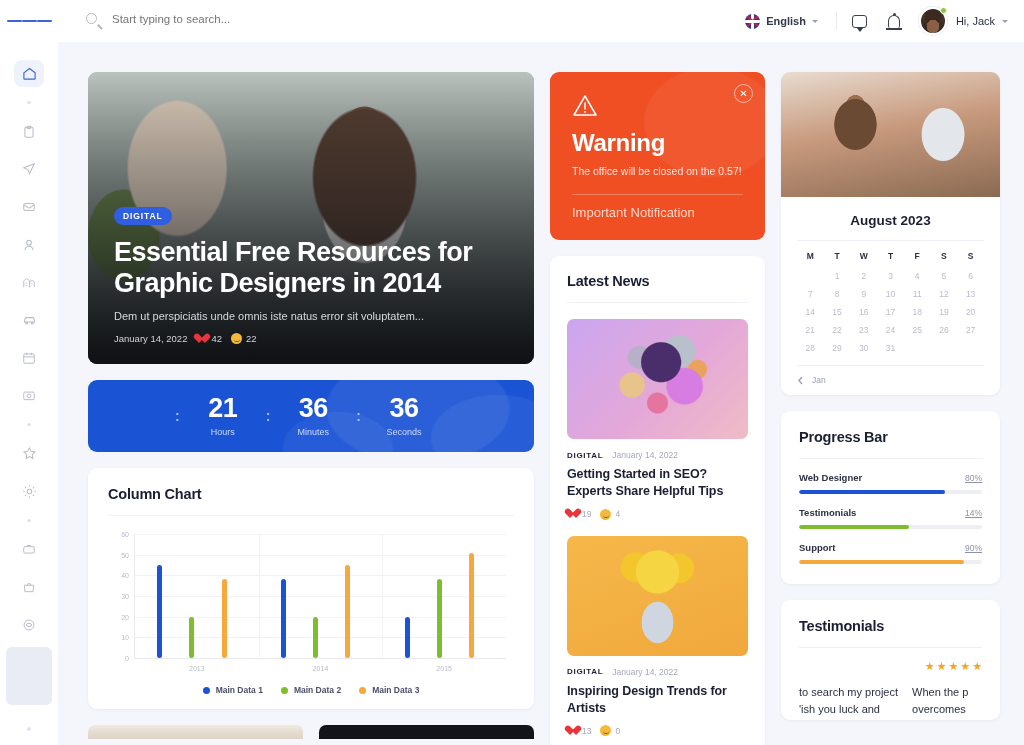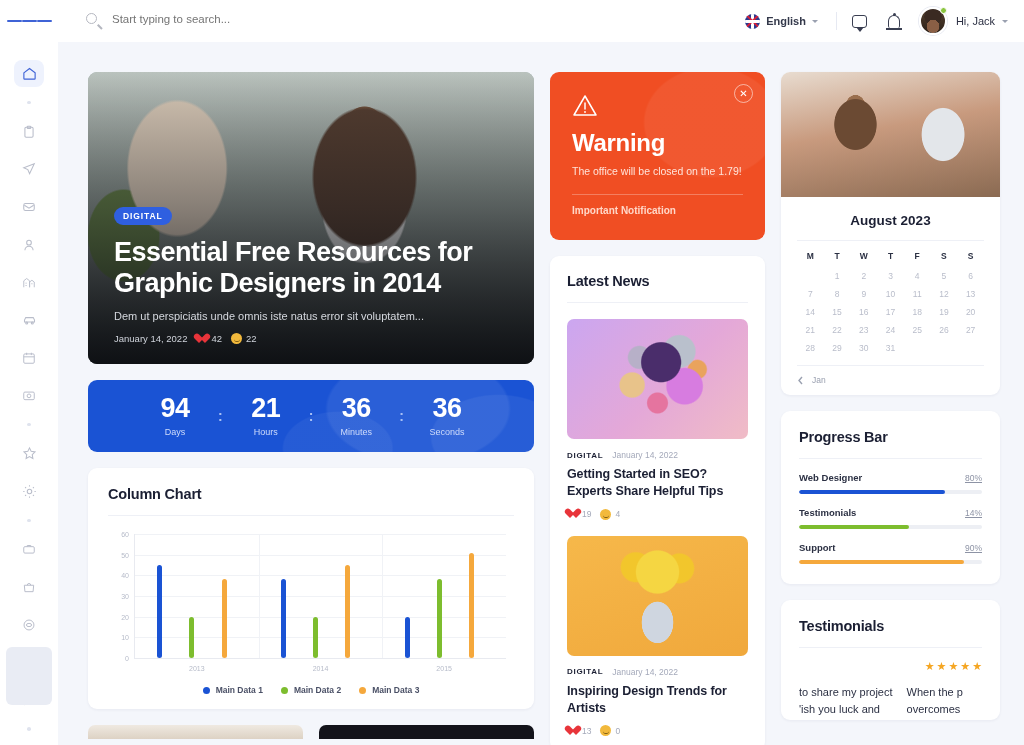--- a/index.html
+++ b/index.html
@@ -128,21 +128,21 @@
 
   
   .warn{background:#f04e23;border-radius:9px;padding:22px 22px 16px;position:relative;overflow:hidden;height:168px;}
   .warn-bg{position:absolute;inset:0;background:radial-gradient(ellipse 110px 90px at 75% 30%, rgba(255,255,255,.06) 0 60%, transparent 62%);}
   .warn-x{position:absolute;top:12px;right:12px;width:19px;height:19px;border-radius:50%;border:1px solid rgba(255,255,255,.55);
     display:flex;align-items:center;justify-content:center;color:#fff;font-size:10px;cursor:pointer;z-index:2;}
   .warn-tri{width:26px;height:23px;position:relative;z-index:2;margin-bottom:12px;}
   .warn-h{font-size:24px;font-weight:700;color:#fff;letter-spacing:-.3px;position:relative;z-index:2;}
   .warn-p{font-size:10.5px;color:#ffe3d9;margin-top:8px;position:relative;z-index:2;}
   .warn-hr{height:1px;background:rgba(255,255,255,.28);margin:17px 0 10px;position:relative;z-index:2;}
-  .warn-f{font-size:10px;color:#ffd7c8;position:relative;z-index:2;font-weight:bold;}
+  .warn-f{font-size:13px;color:#ffd7c8;position:relative;z-index:2;}
 
   
   .newscard{margin-top:16px;padding:17px 17px 0;height:495px;overflow:hidden;}
   .news-item{margin-top:16px;}
   .news-img{height:120px;border-radius:7px;}
   .news-img.a{background:
       radial-gradient(circle at 52% 36%, #4a2d6b 0 16%, transparent 17%),
       radial-gradient(circle at 62% 27%, #b9c0cc 0 11%, transparent 12%),
       radial-gradient(circle at 40% 32%, #b7b0c8 0 8%, transparent 9%),
       radial-gradient(circle at 65% 56%, #d77ce0 0 13%, transparent 14%),
@@ -359,24 +359,20 @@
             <span class="pill">
               <i class="smiley"></i>
               <span>22</span>
             </span>
           </div>
         </div>
       </div>
 
       <div class="countdown">
         <div class="cd-bg"></div>
-        <div class="cd-unit">
-          <div class="cd-num">94</div>
-          <div class="cd-lab">Days</div>
-        </div>
         <div class="cd-sep">:</div>
         <div class="cd-unit">
           <div class="cd-num">21</div>
           <div class="cd-lab">Hours</div>
         </div>
         <div class="cd-sep">:</div>
         <div class="cd-unit">
           <div class="cd-num">36</div>
           <div class="cd-lab">Minutes</div>
         </div>
@@ -446,21 +442,21 @@
         <div class="warn-bg"></div>
         <div class="warn-x">✕</div>
         <div class="warn-tri">
           <svg width="26" height="23" viewBox="0 0 26 23" fill="none" stroke="#fff" stroke-width="1.5">
             <path d="M13 2L24 21H2z" stroke-linejoin="round"></path>
               <path d="M13 9v6" stroke-linecap="round"></path>
               <circle cx="13" cy="18" r=".9" fill="#fff" stroke="none"></circle>
           </svg>
         </div>
         <div class="warn-h">Warning</div>
-        <div class="warn-p">The office will be closed on the 1.79!</div>
+        <div class="warn-p">The office will be closed on the 0.57!</div>
         <div class="warn-hr"></div>
         <div class="warn-f">Important Notification</div>
       </div>
 
       <div class="card newscard">
         <div class="card-title">Latest News</div>
         <div class="card-hr"></div>
 
         <div class="news-item">
           <div class="news-img a"></div>
@@ -600,21 +596,21 @@
         <div class="card-hr"></div>
         <div class="stars" id="stars">
             <span class="star">★</span>
             <span class="star">★</span>
             <span class="star">★</span>
             <span class="star">★</span>
             <span class="star">★</span>
           </div>
         <div class="tquotes" id="tq">
             <div class="tq">
-              <div>to share my project</div>
+              <div>to search my project</div>
               <div>'ish you luck and</div>
               <div>Thanks for collab!</div>
             </div>
             <div class="tq">
               <div>When the p</div>
               <div>overcomes</div>
               <div>the world w</div>
             </div>
           </div>
       </div>

